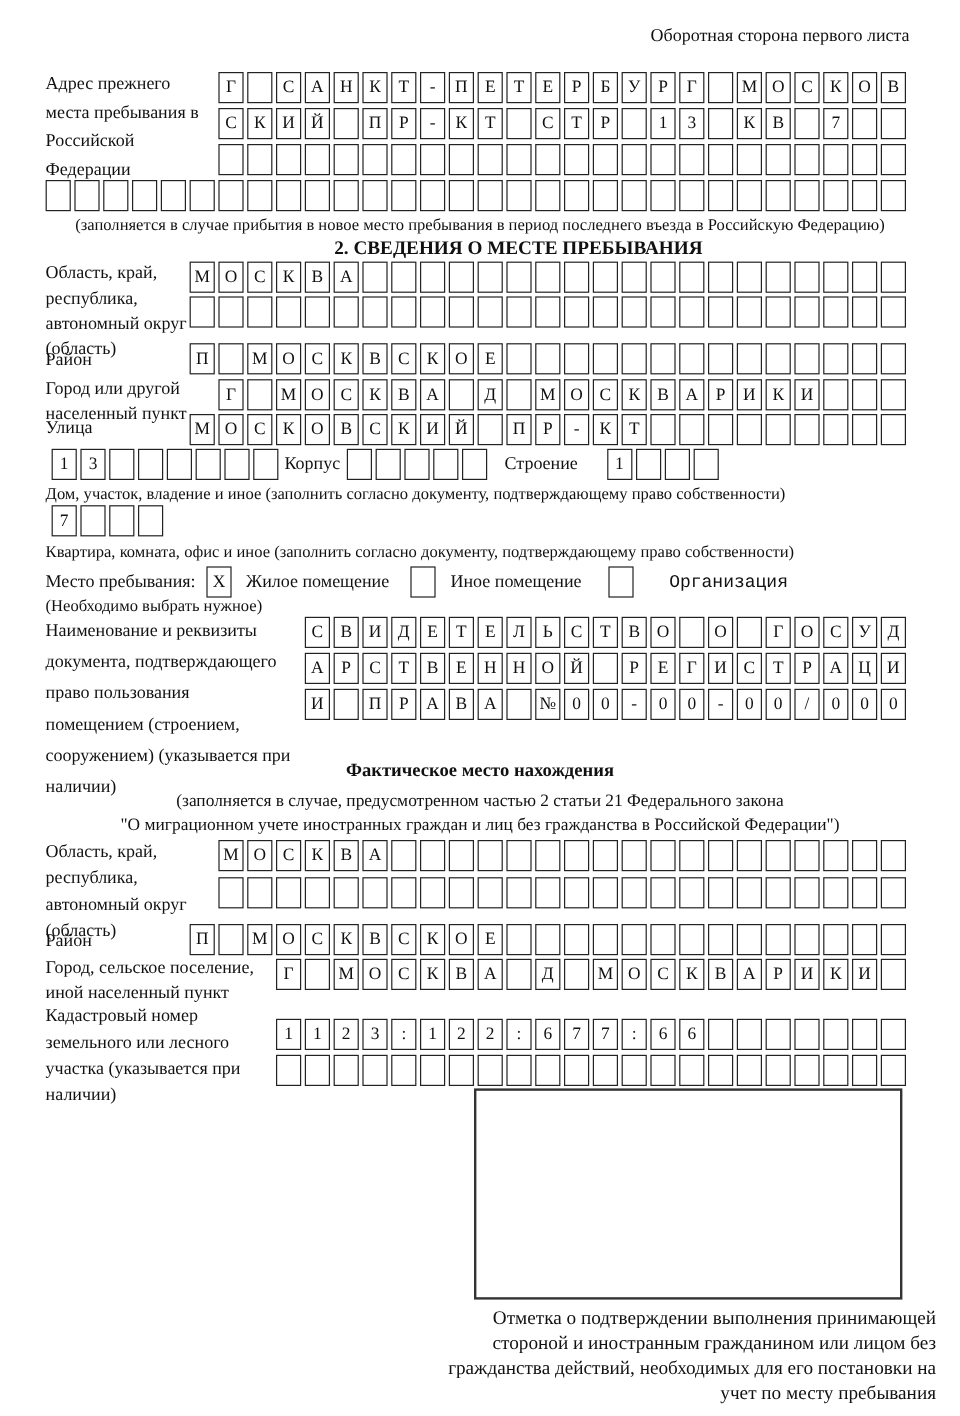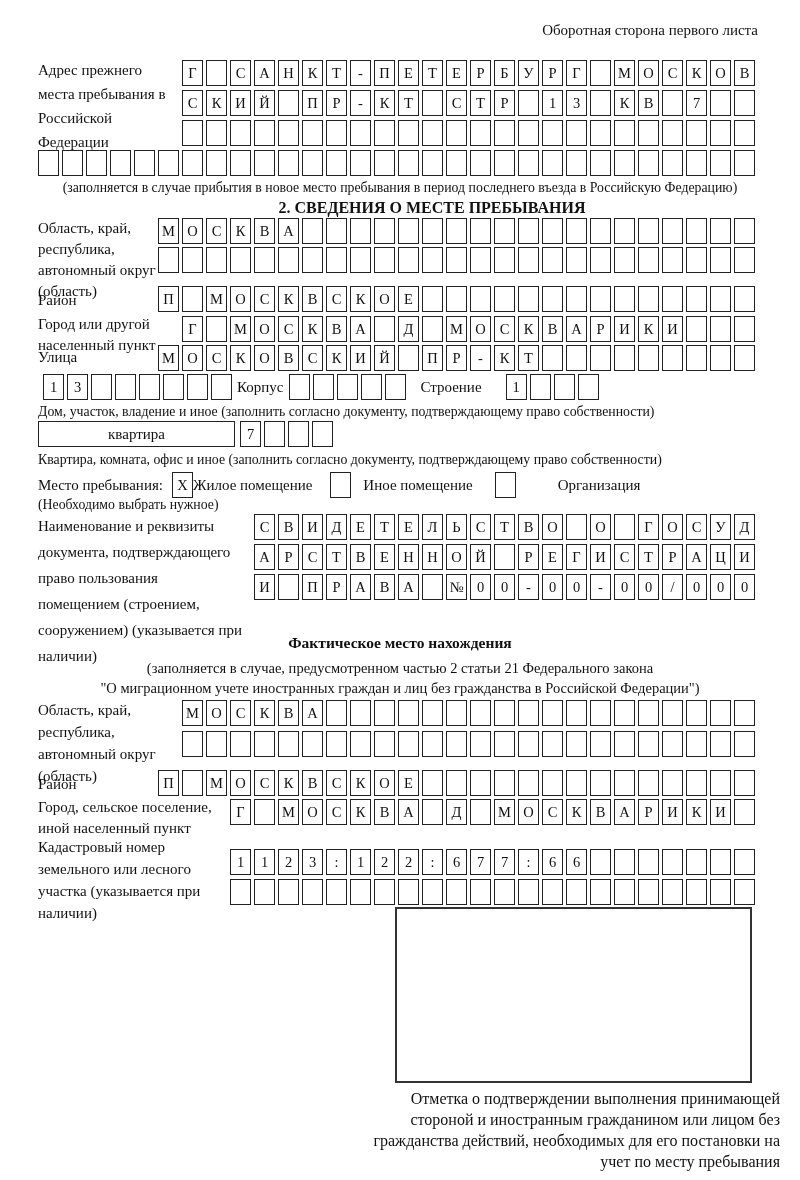--- a/index.html
+++ b/index.html
@@ -315,38 +315,37 @@
   <span class="cells">
       <span class="cell">1</span>
       <span class="cell"></span>
       <span class="cell"></span>
       <span class="cell"></span>
     </span>
 </div>
 <div class="abs note" style="top:404px;left:38px;">Дом, участок, владение и иное (заполнить согласно документу, подтверждающему право собственности)</div>
 
 <div class="inline-row" style="top:421px;left:38px;">
-  <span class="widebox" style="width:197px;">квартира</span>
   <span class="cells" style="margin-left:5px;">
       <span class="cell">7</span>
       <span class="cell"></span>
       <span class="cell"></span>
       <span class="cell"></span>
     </span>
 </div>
 <div class="abs note" style="top:452px;left:38px;">Квартира, комната, офис и иное (заполнить согласно документу, подтверждающему право собственности)</div>
 
 <div class="inline-row" style="top:472px;left:38px;">
   <span class="txt">Место пребывания:</span>
   <span class="cell" style="margin-left:9px;">X</span>
-  <span class="txt" style="">Жилое помещение</span>
+  <span class="txt" style="margin-left:12px;">Жилое помещение</span>
   <span class="cell" style="margin-left:18px;"></span>
   <span class="txt" style="margin-left:12px;">Иное помещение</span>
   <span class="cell" style="margin-left:22px;"></span>
-  <span class="txt" style="margin-left:42px;">Организация</span>
+  <span class="txt" style="margin-left:30px;font-family:Liberation Mono, monospace;">Организация</span>
 </div>
 <div class="abs note" style="top:497px;left:38px;width:620px;">(Необходимо выбрать нужное)</div>
 
 <div class="abs lbl" style="top:513px;left:38px;width:205px;line-height:26px;">Наименование и реквизиты документа, подтверждающего право пользования помещением (строением, сооружением) (указывается при наличии)</div>
 <div class="cellrow" style="top:514px;left:254px;">
     <span class="cell">С</span>
     <span class="cell">В</span>
     <span class="cell">И</span>
     <span class="cell">Д</span>
     <span class="cell">Е</span>

